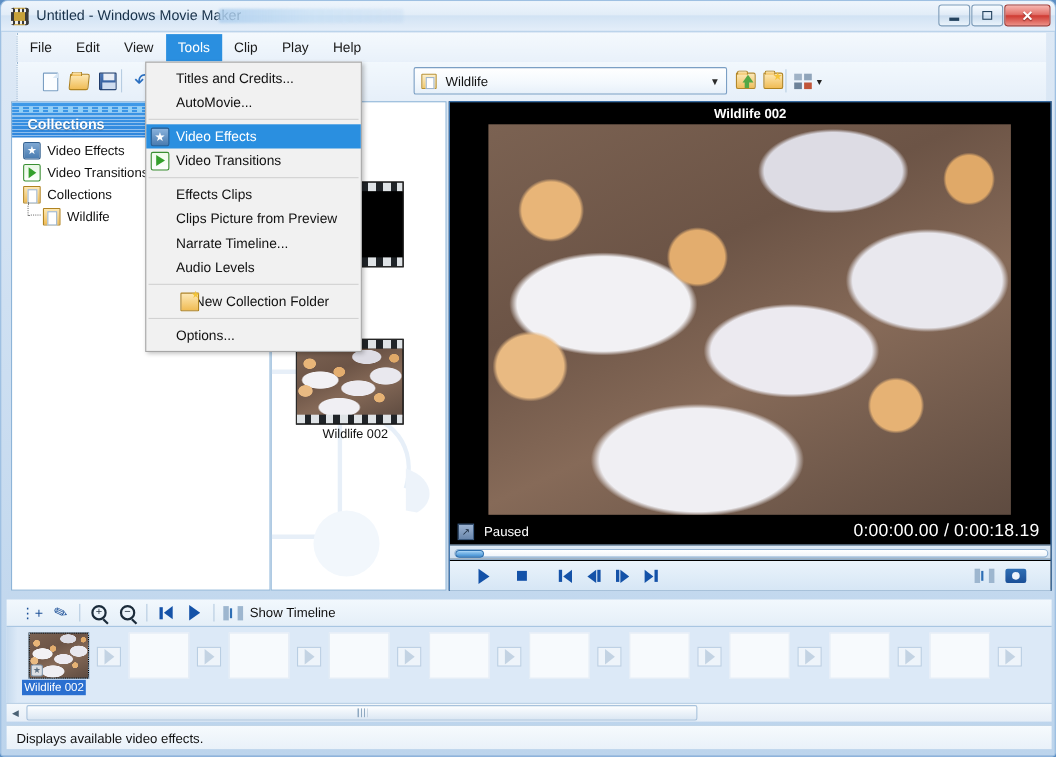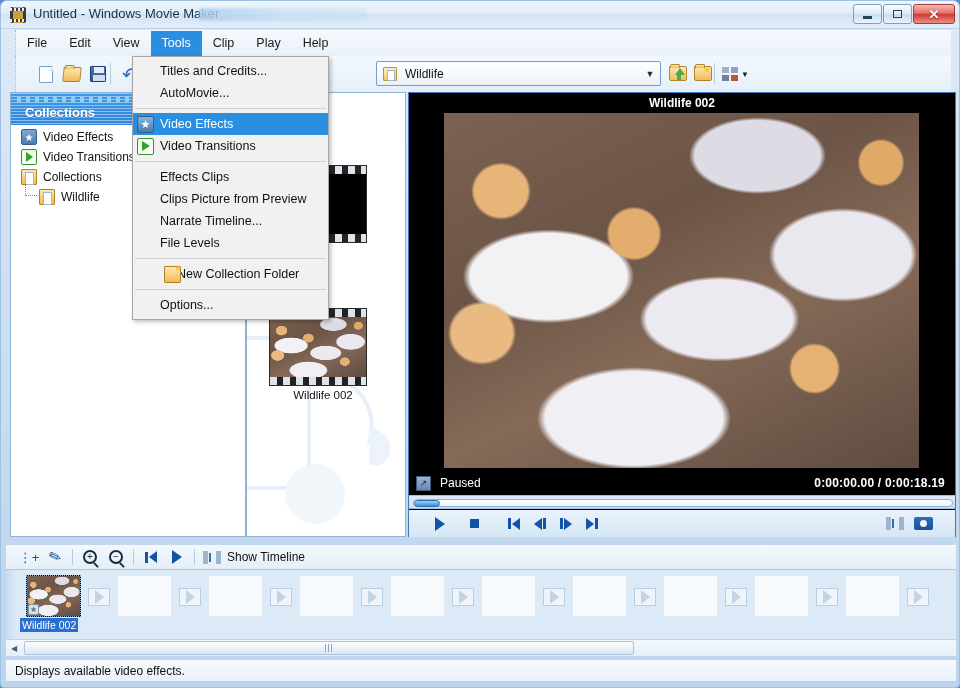--- a/index.html
+++ b/index.html
@@ -285,21 +285,21 @@
     position: absolute; left: 0; top: 378px; width: 100%; height: 24px;
     color: #fff; font-size: 12px; display: flex; align-items: center;
   }
   #fullscreen-icon {
     width: 15px; height: 15px; margin-left: 7px; flex: none;
     background: linear-gradient(180deg,#9db4d2,#6a87ad); border: 1px solid #3b5a80;
     display: flex; align-items: center; justify-content: center;
     color: #16263a; font-size: 9px;
   }
   #status-text { margin-left: 9px; }
-  #time-text { position: absolute; right: 10px; font-size: 12px; letter-spacing: .2px; font-weight: bold; }
+  #time-text { position: absolute; right: 10px; font-size: 16px; letter-spacing: .2px; }
   #seek-row {
     position: absolute; left: 0; top: 402px; width: 100%; height: 14px;
     background: linear-gradient(180deg,#dfeaf6,#ccdded);
     border-top: 1px solid #9fc0e0; border-bottom: 1px solid #9fc0e0;
   }
   #seek-track {
     position: absolute; left: 4px; top: 3px; width: 540px; height: 8px;
     background: linear-gradient(180deg,#ffffff,#eef4fa); border: 1px solid #94b4d4; border-radius: 4px;
   }
   #seek-thumb {
@@ -713,21 +713,21 @@
       <span>Video Effects</span>
     </div>
     <div class="mi">
       <span class="mi-icon transitions"></span>
       <span>Video Transitions</span>
     </div>
     <div class="mi-sep"></div>
     <div class="mi">Effects Clips</div>
     <div class="mi">Clips Picture from Preview</div>
     <div class="mi">Narrate Timeline...</div>
-    <div class="mi">File Levels</div>
+    <div class="mi">Audio Levels</div>
     <div class="mi-sep"></div>
     <div class="mi">
       <span class="mi-icon newfolder"></span>
       <span>New Collection Folder</span>
     </div>
     <div class="mi-sep"></div>
     <div class="mi">Options...</div>
   </div>
 
 </div>

